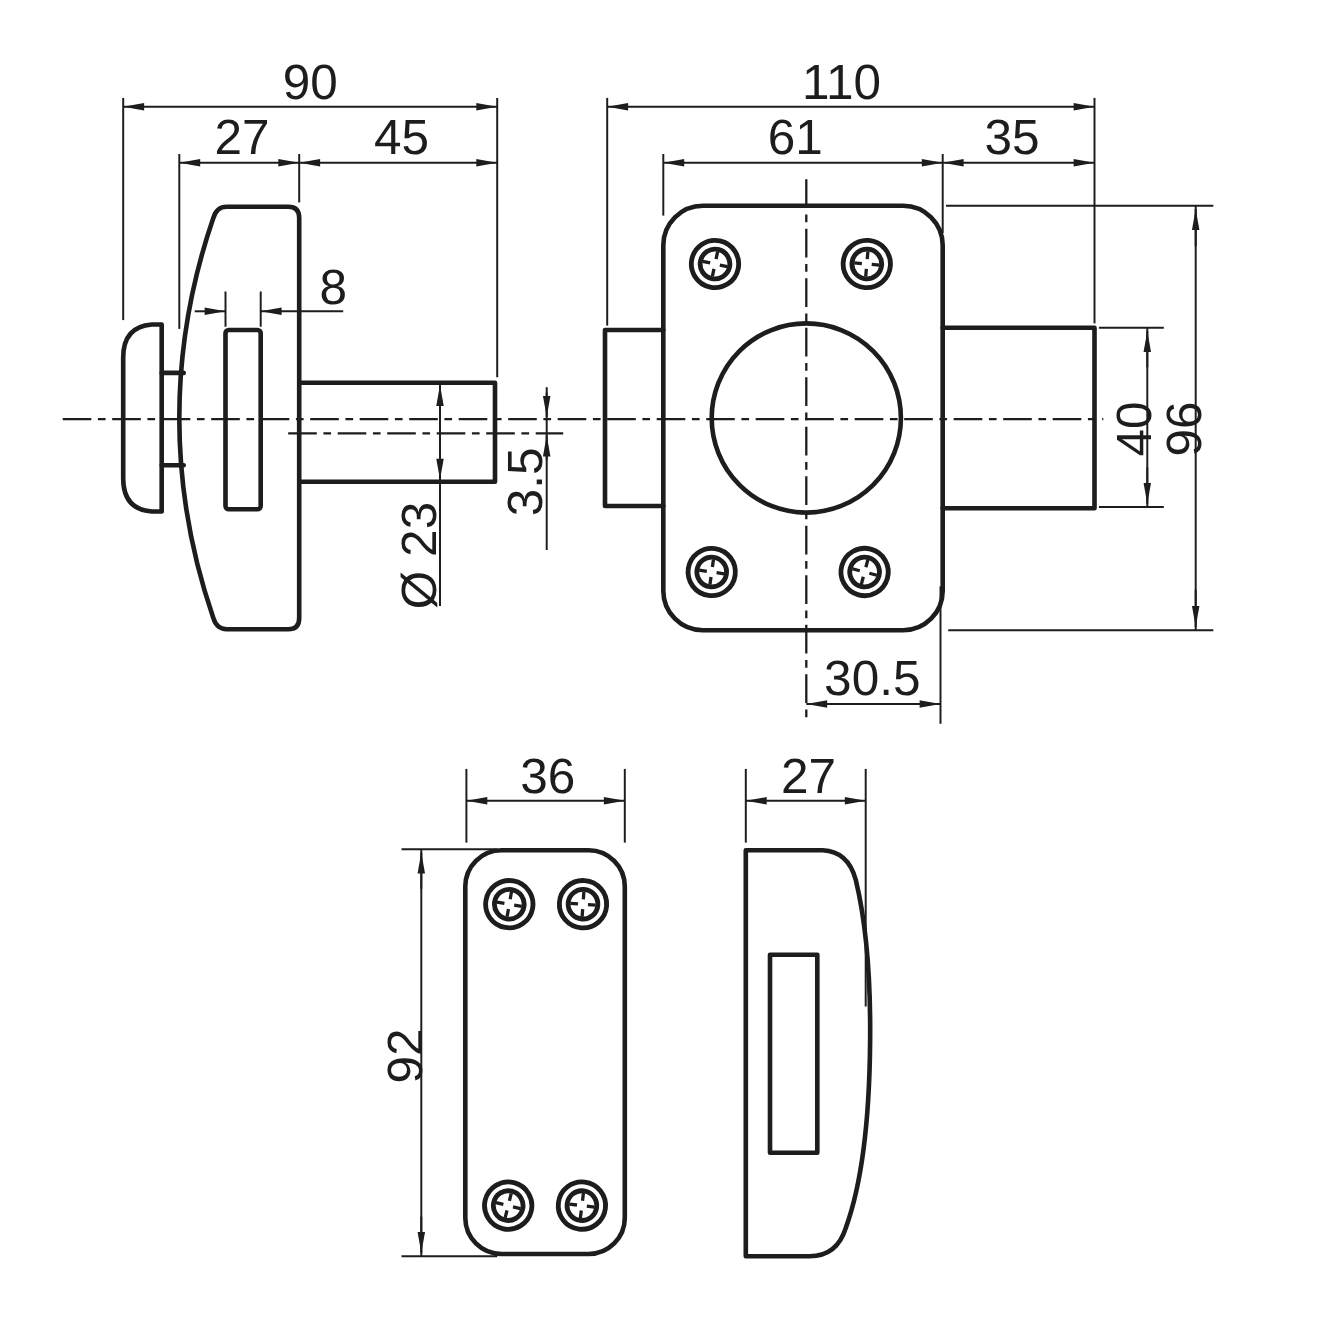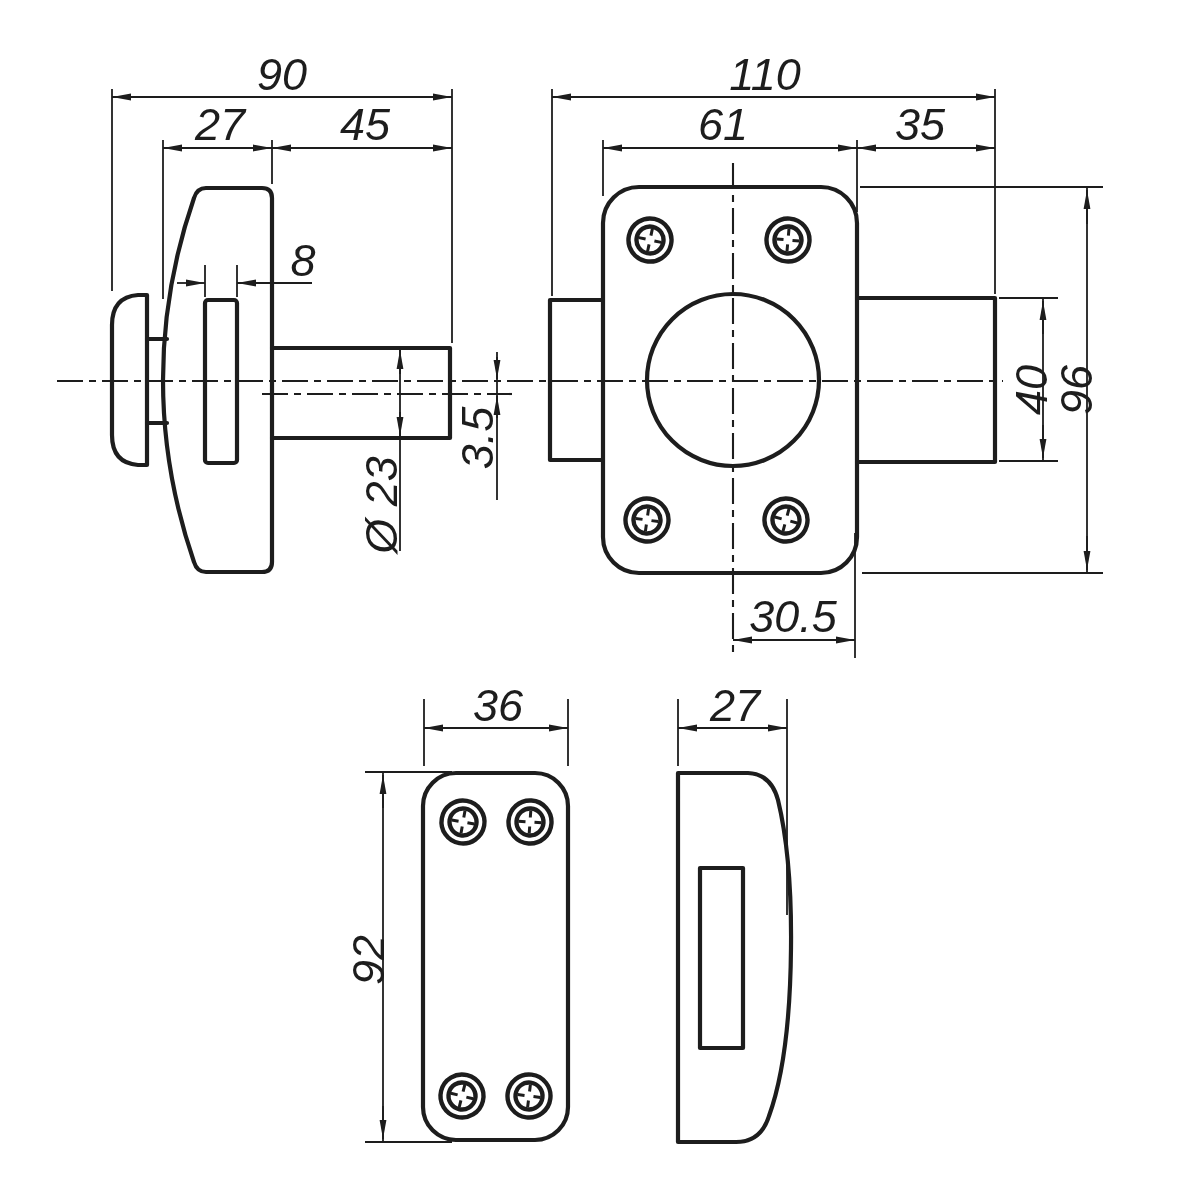--- a/index.html
+++ b/index.html
@@ -1,16 +1,16 @@
 <!DOCTYPE html>
 <html><head>
 <meta charset="utf-8">
 <style>
   html, body { margin: 0; padding: 0; background: #ffffff; }
-  .stage { width: 1053px; height: 1200px; background: #ffffff; font-style: italic; }
+  .stage { width: 1053px; height: 1200px; background: #ffffff; }
   svg { display: block; }
   .thick   { stroke: #1d1d1d; stroke-width: 4.2; fill: none; stroke-linejoin: round; stroke-linecap: round; }
   .thin    { stroke: #1d1d1d; stroke-width: 1.8; fill: none; stroke-linecap: butt; }
   .center  { stroke: #1d1d1d; stroke-width: 2.1; fill: none; stroke-dasharray: 26 6 7 6; }
   .screwring  { stroke: #1d1d1d; stroke-width: 4.4; fill: none; }
   .screwcross { stroke: #1d1d1d; stroke-width: 3;   fill: none; }
   .labels text {
     font-family: "Liberation Sans", sans-serif;
     font-size: 45px;
     fill: #1d1d1d;

